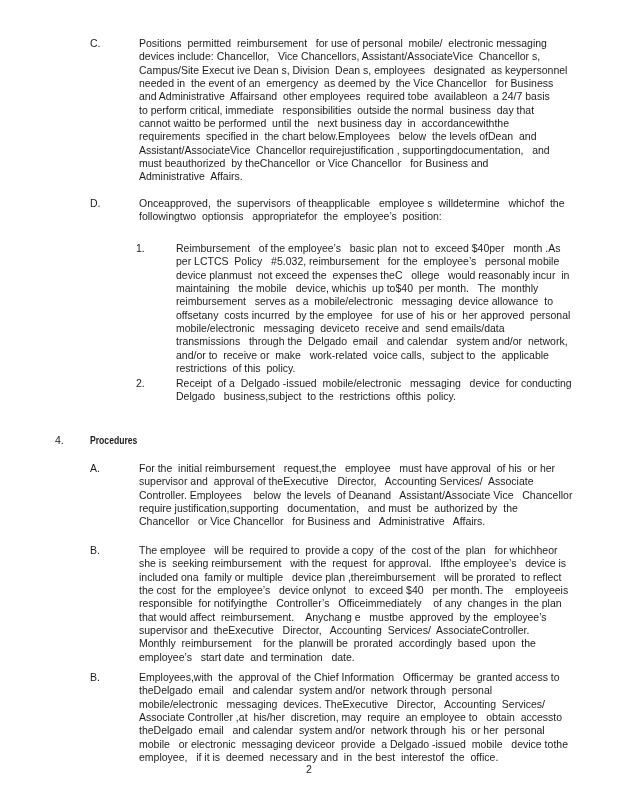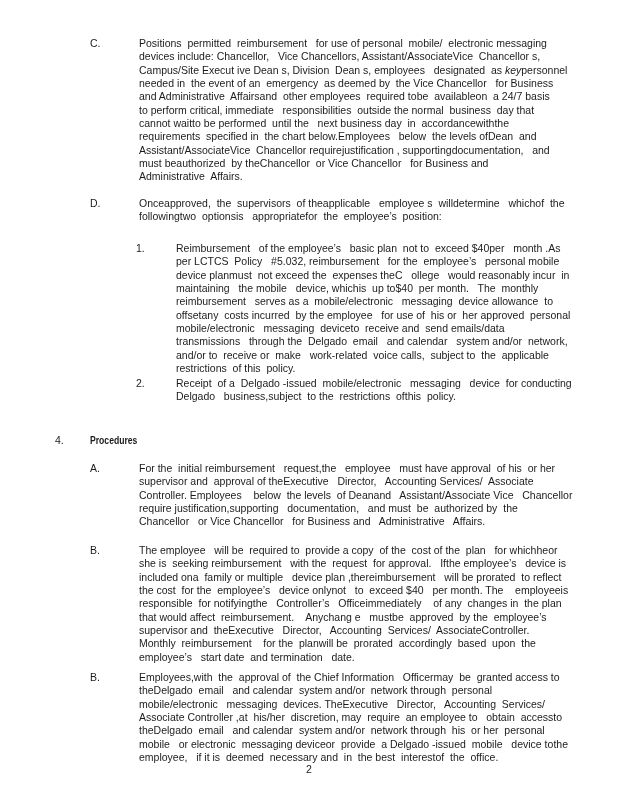--- a/index.html
+++ b/index.html
@@ -15,21 +15,21 @@
     overflow: hidden;
   }
   .sec { position: absolute; left: 0; width: 618px; }
   .lbl { position: absolute; left: 90px; top: 0; }
   .txt {
     position: absolute; left: 139px; top: 0; width: 486px;
     white-space: pre-wrap;
   }
   .sec.nested .lbl { left: 136px; }
   .sec.nested .txt { left: 176px; width: 436px; }
-  .italic-term { font-style: italic; }
+  .italic-term { }
   .proc-num { position: absolute; left: 55px; top: 0; }
   .proc-title {
     position: absolute; left: 90px; top: 0;
     font-weight: bold;
     display: inline-block;
     transform: scaleX(0.82);
     transform-origin: 0 50%;
   }
   .pageno {
     position: absolute; top: 763px; left: 0; width: 618px;

